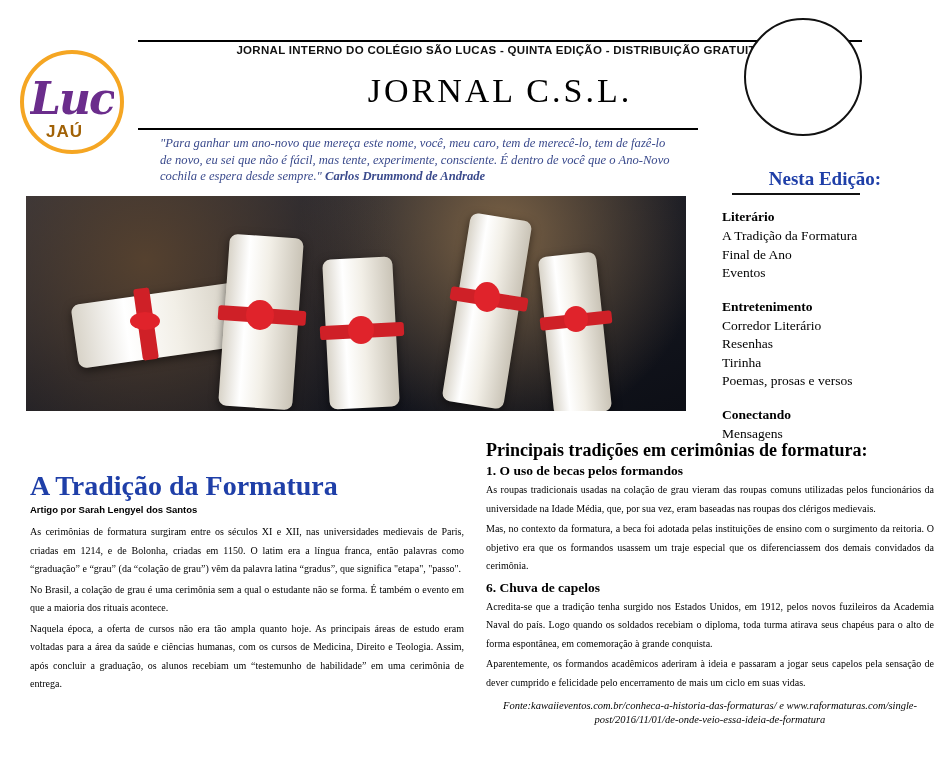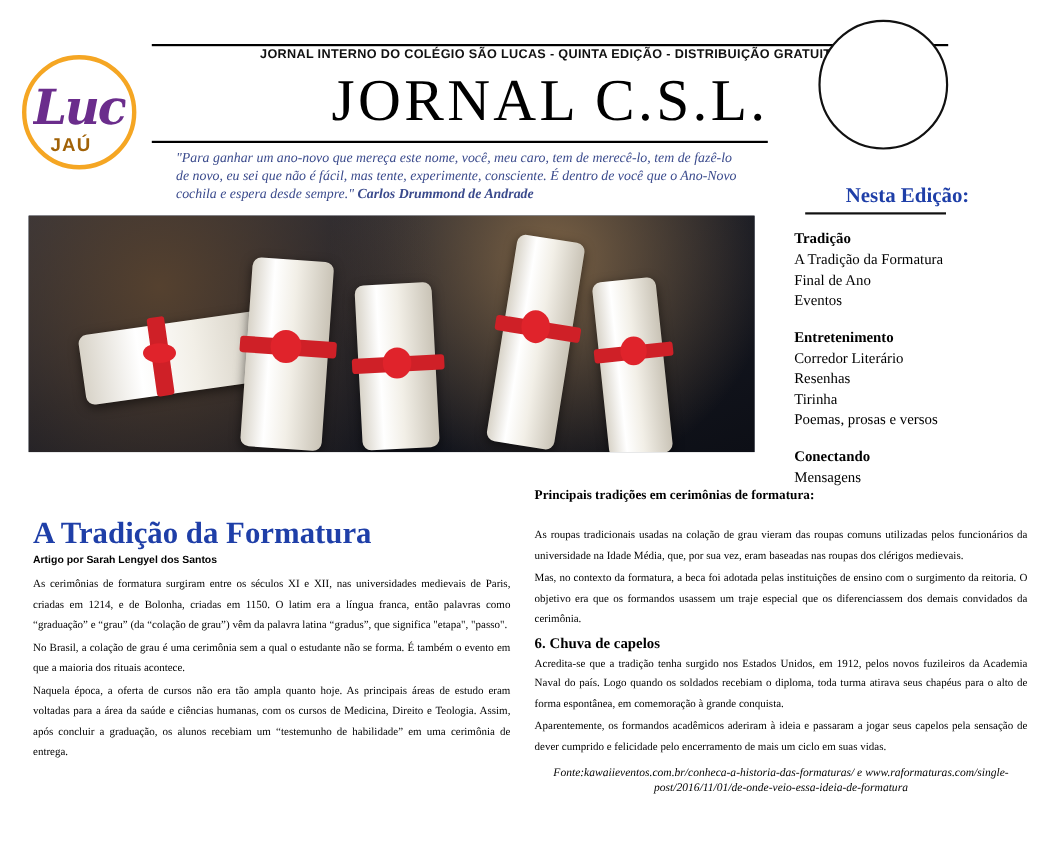--- a/index.html
+++ b/index.html
@@ -80,21 +80,21 @@
     font-weight: bold;
     letter-spacing: 0.3px;
     color: #111;
   }
   .paper-title {
     position: absolute;
     left: 138px; top: 62px;
     width: 724px;
     text-align: center;
     font-family: "Liberation Serif", serif;
-    font-size: 54px;
+    font-size: 34px;
     letter-spacing: 3px;
     color: #000;
     line-height: 58px;
   }
   .head-rule-bottom {
     position: absolute;
     left: 138px; top: 128px;
     width: 560px; height: 2px;
     background: #000;
   }
@@ -230,23 +230,23 @@
 
   
   .article-right {
     position: absolute;
     left: 486px; top: 441px;
     width: 448px;
   }
   .r-head {
     font-family: "Liberation Serif", serif;
     font-weight: bold;
-    font-size: 12px;
+    font-size: 18px;
     line-height: 19px;
-    margin-bottom: 18px;
+    margin-bottom: 1px;
   }
   .r-sub {
     font-family: "Liberation Serif", serif;
     font-weight: bold;
     font-size: 13.5px;
     line-height: 19px;
     margin-bottom: 1px;
   }
   .source {
     font-family: "Liberation Serif", serif;
@@ -312,21 +312,21 @@
   <div class="scroll" style="left:520px; top:58px; width:58px; height:160px; transform:rotate(-6deg);"></div>
   <div class="ribbon" style="left:514px; top:118px; width:72px; height:13px; transform:rotate(-6deg);"></div>
   <div class="ribbon-knot" style="left:538px; top:110px; width:24px; height:26px;"></div>
 </div>
 
 <div class="sidebar">
   <div class="sidebar-title">Nesta Edição:</div>
   <div class="sidebar-rule"></div>
 
   <div class="sb-group">
-    <div class="sb-head">Tradição</div>
+    <div class="sb-head">Literário</div>
     <div class="sb-item">A Tradição da Formatura</div>
     <div class="sb-item">Final de Ano</div>
     <div class="sb-item">Eventos</div>
   </div>
 
   <div class="sb-group">
     <div class="sb-head">Entretenimento</div>
     <div class="sb-item">Corredor Literário</div>
     <div class="sb-item">Resenhas</div>
     <div class="sb-item">Tirinha</div>
@@ -343,20 +343,21 @@
   <div class="art-title">A Tradição da Formatura</div>
   <div class="art-byline">Artigo por Sarah Lengyel dos Santos</div>
   <p class="body-p">As cerimônias de formatura surgiram entre os séculos XI e XII, nas universidades medievais de Paris, criadas em 1214, e de Bolonha, criadas em 1150. O latim era a língua franca, então palavras como “graduação” e “grau” (da “colação de grau”) vêm da palavra latina “gradus”, que significa "etapa", "passo".</p>
   <p class="body-p">No Brasil, a colação de grau é uma cerimônia sem a qual o estudante não se forma. É também o evento em que a maioria dos rituais acontece.</p>
   <p class="body-p">Naquela época, a oferta de cursos não era tão ampla quanto hoje. As principais áreas de estudo eram voltadas para a área da saúde e ciências humanas, com os cursos de Medicina, Direito e Teologia. Assim, após concluir a graduação, os alunos recebiam um “testemunho de habilidade” em uma cerimônia de entrega.</p>
 </div>
 
 <div class="article-right">
   <div class="r-head">Principais tradições em cerimônias de formatura:</div>
 
+  <div class="r-sub">1. O uso de becas pelos formandos</div>
   <p class="body-p">As roupas tradicionais usadas na colação de grau vieram das roupas comuns utilizadas pelos funcionários da universidade na Idade Média, que, por sua vez, eram baseadas nas roupas dos clérigos medievais.</p>
   <p class="body-p">Mas, no contexto da formatura, a beca foi adotada pelas instituições de ensino com o surgimento da reitoria. O objetivo era que os formandos usassem um traje especial que os diferenciassem dos demais convidados da cerimônia.</p>
 
   <div class="r-sub">6. Chuva de capelos</div>
   <p class="body-p">Acredita-se que a tradição tenha surgido nos Estados Unidos, em 1912, pelos novos fuzileiros da Academia Naval do país. Logo quando os soldados recebiam o diploma, toda turma atirava seus chapéus para o alto de forma espontânea, em comemoração à grande conquista.</p>
   <p class="body-p">Aparentemente, os formandos acadêmicos aderiram à ideia e passaram a jogar seus capelos pela sensação de dever cumprido e felicidade pelo encerramento de mais um ciclo em suas vidas.</p>
 
   <div class="source">Fonte:kawaiieventos.com.br/conheca-a-historia-das-formaturas/ e www.raformaturas.com/single-post/2016/11/01/de-onde-veio-essa-ideia-de-formatura</div>
 </div>
 

